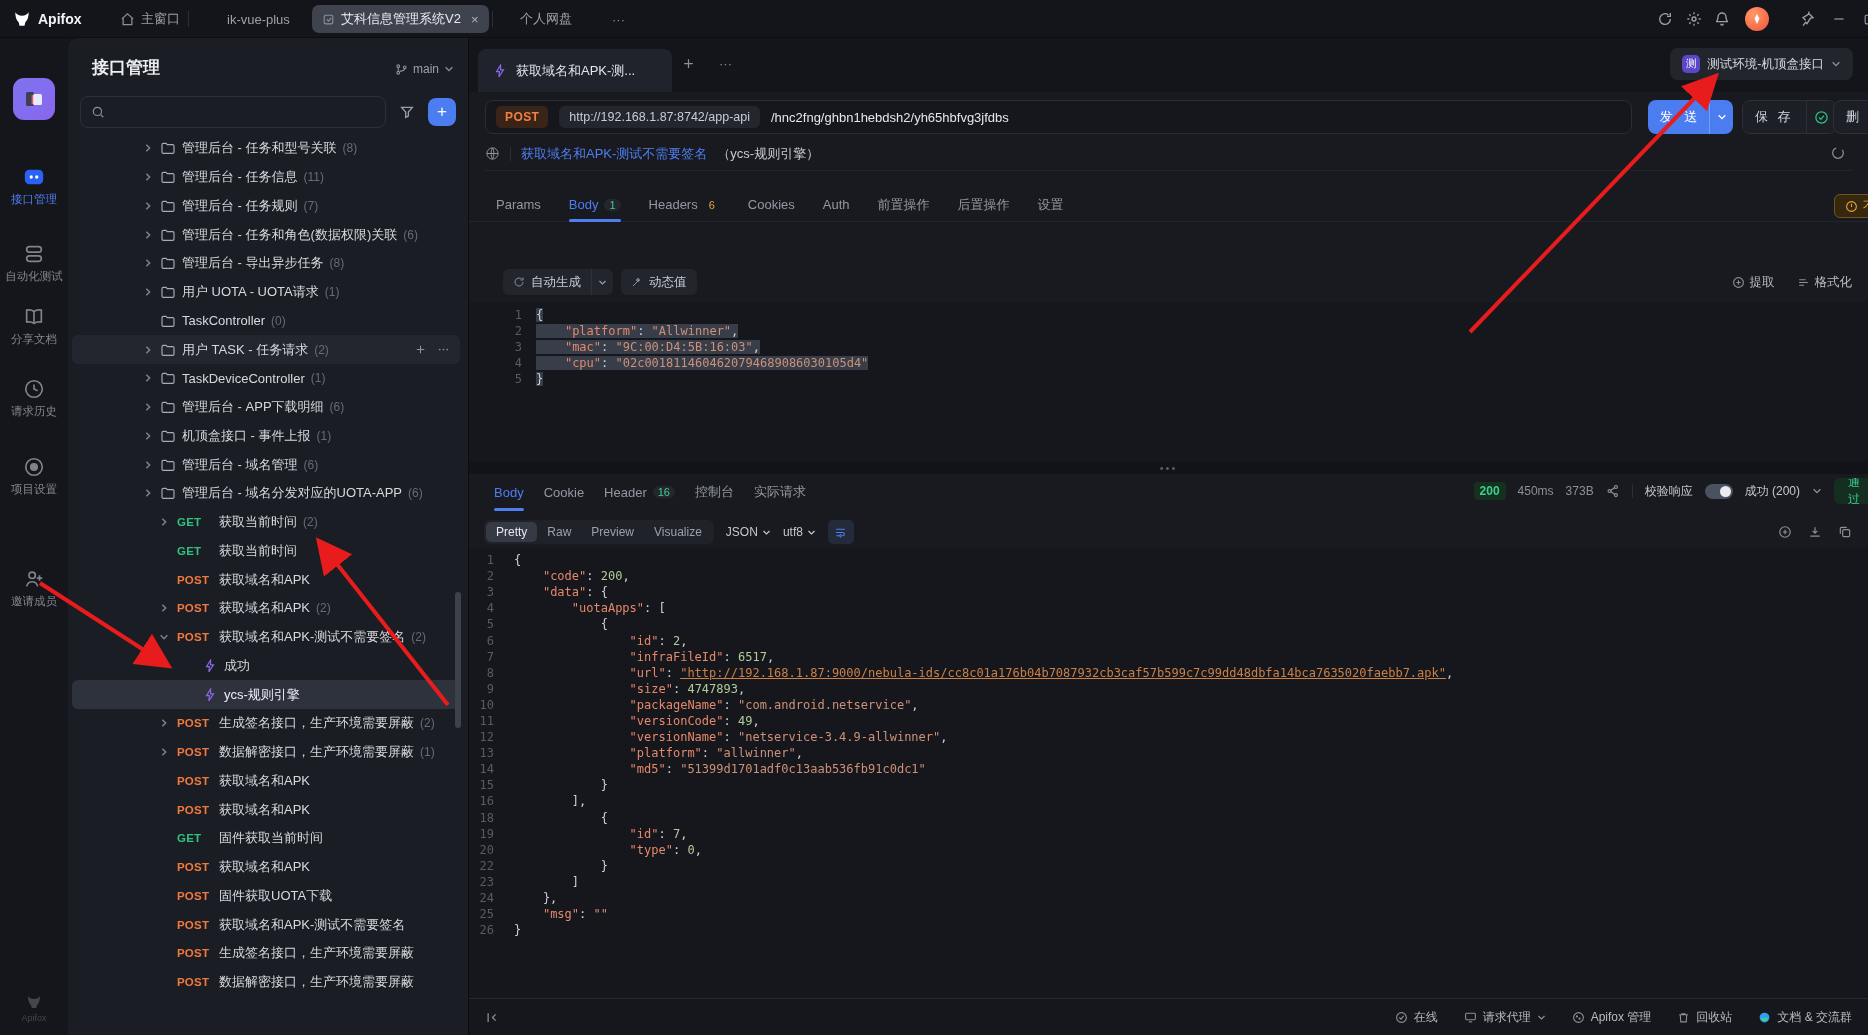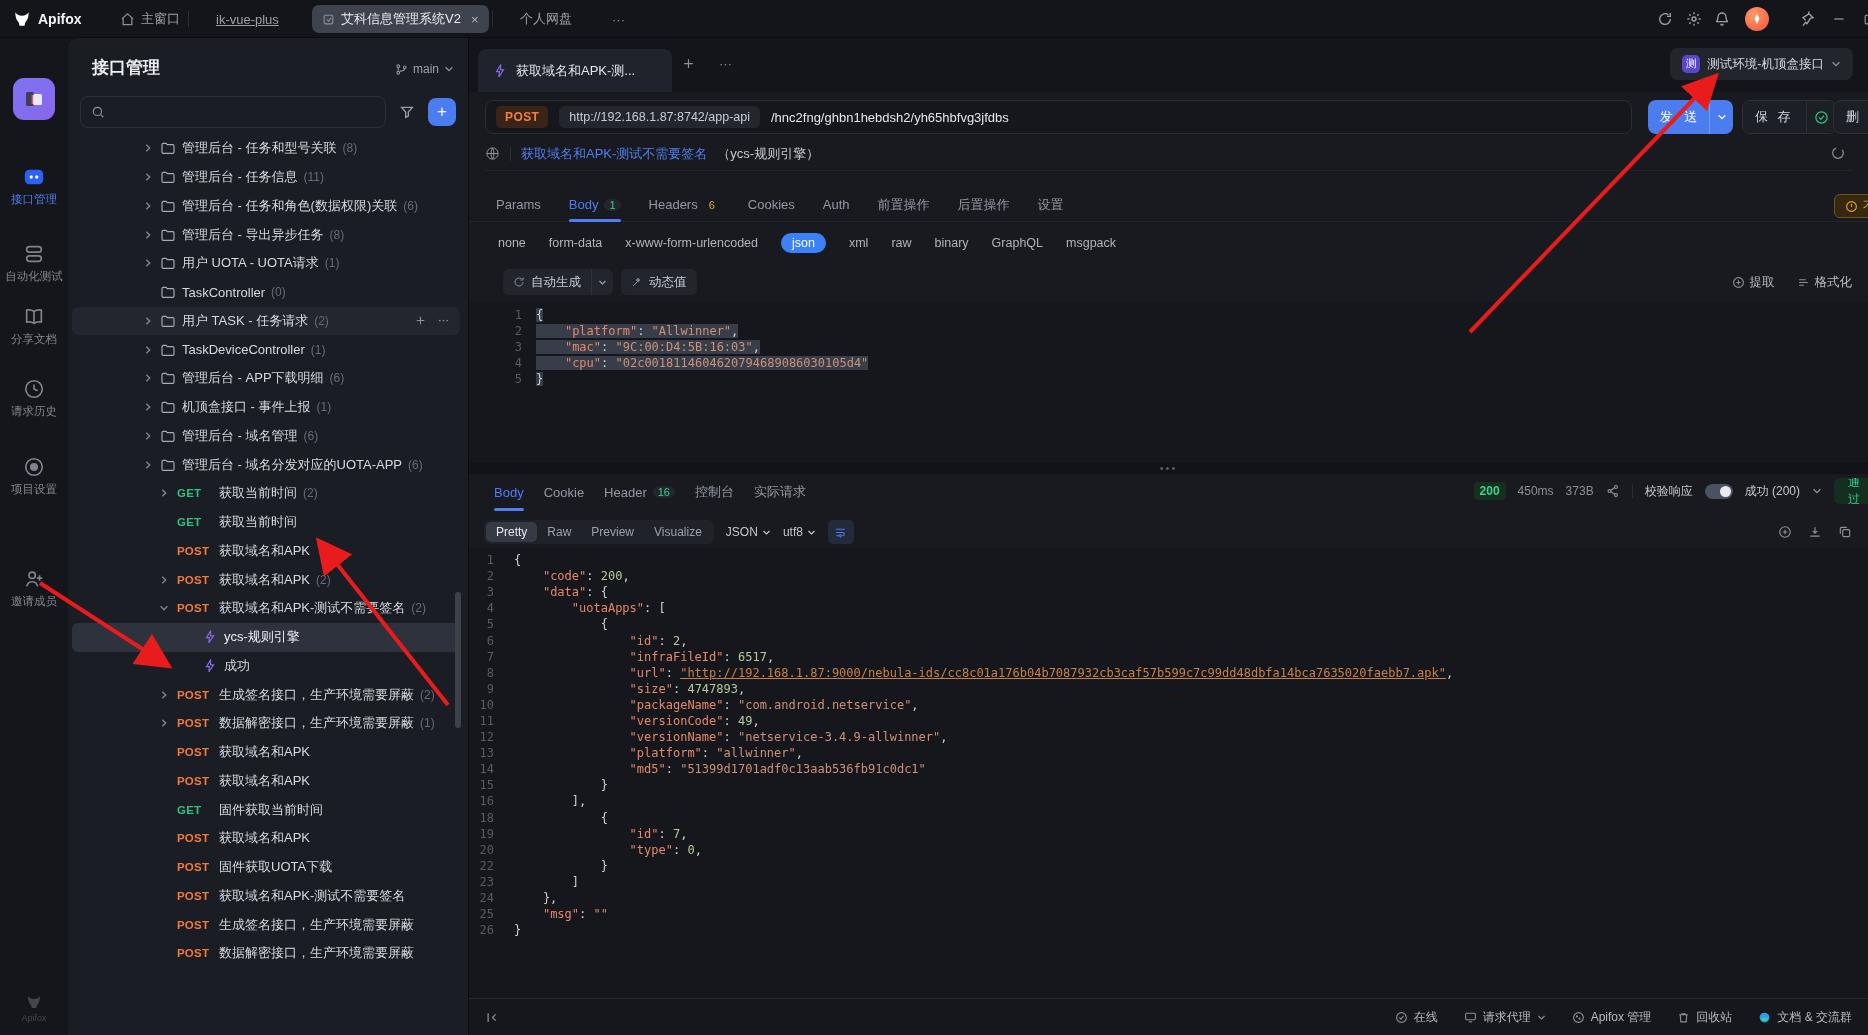--- a/index.html
+++ b/index.html
@@ -159,21 +159,21 @@
   </div>
   <div class="tb-item" style="left:120px;">
     <span class="ico">
         <svg width="15" height="15" viewBox="0 0 24 24" fill="none" stroke="currentColor" stroke-width="2">
           <path d="M3 11l9-8 9 8M5 10v10h14V10"></path>
         </svg>
       </span>
     <span>主窗口</span>
   </div>
   <div class="tb-divider" style="left:188px;"></div>
-  <div class="tb-item" style="left:216px;text-decoration:underline;">
+  <div class="tb-item" style="left:227px;">
     <span>ik-vue-plus</span>
   </div>
   <div class="tb-item tb-tab-active" style="left:312px;">
     <span class="ico">
         <svg width="13" height="13" viewBox="0 0 24 24" fill="none" stroke="currentColor" stroke-width="2">
           <rect x="4" y="4" width="16" height="16" rx="3"></rect>
           <path d="M9 12l3 3 5-6"></path>
         </svg>
       </span>
     <span>艾科信息管理系统V2</span>
@@ -370,20 +370,35 @@
         <span class="chev ">
           <svg width="10" height="10" viewBox="0 0 12 12" fill="none" stroke="currentColor" stroke-width="1.8">
             <path d="M4 2l4 4-4 4"></path>
           </svg>
         </span>
         <span class="fico ico">
           <svg width="16" height="16" viewBox="0 0 24 24" fill="none" stroke="currentColor" stroke-width="1.7">
             <path d="M3 7a2 2 0 0 1 2-2h4l2 2h8a2 2 0 0 1 2 2v9a2 2 0 0 1-2 2H5a2 2 0 0 1-2-2z"></path>
           </svg>
         </span>
+        <span class="tlabel">管理后台 - 任务规则</span>
+        <span class="tcount">(7)</span>
+      </div>
+      <div class="trow">
+        <span class="tind" style="width:68px"></span>
+        <span class="chev ">
+          <svg width="10" height="10" viewBox="0 0 12 12" fill="none" stroke="currentColor" stroke-width="1.8">
+            <path d="M4 2l4 4-4 4"></path>
+          </svg>
+        </span>
+        <span class="fico ico">
+          <svg width="16" height="16" viewBox="0 0 24 24" fill="none" stroke="currentColor" stroke-width="1.7">
+            <path d="M3 7a2 2 0 0 1 2-2h4l2 2h8a2 2 0 0 1 2 2v9a2 2 0 0 1-2 2H5a2 2 0 0 1-2-2z"></path>
+          </svg>
+        </span>
         <span class="tlabel">管理后台 - 任务和角色(数据权限)关联</span>
         <span class="tcount">(6)</span>
       </div>
       <div class="trow">
         <span class="tind" style="width:68px"></span>
         <span class="chev ">
           <svg width="10" height="10" viewBox="0 0 12 12" fill="none" stroke="currentColor" stroke-width="1.8">
             <path d="M4 2l4 4-4 4"></path>
           </svg>
         </span>
@@ -563,39 +578,39 @@
         <span class="tind" style="width:84px"></span>
         <span class="chev down">
           <svg width="10" height="10" viewBox="0 0 12 12" fill="none" stroke="currentColor" stroke-width="1.8">
             <path d="M4 2l4 4-4 4"></path>
           </svg>
         </span>
         <span class="meth post">POST</span>
         <span class="tlabel">获取域名和APK-测试不需要签名</span>
         <span class="tcount">(2)</span>
       </div>
-      <div class="trow selected">
+      <div class="trow">
         <span class="tind" style="width:111px"></span>
         <span class="chev"></span>
         <span class="cico ico">
           <svg width="14" height="14" viewBox="0 0 24 24" fill="none" stroke="currentColor" stroke-width="2">
             <path d="M13 2L6 13h5l-1 9 8-12h-5z"></path>
           </svg>
         </span>
-        <span class="tlabel">ycs-规则引擎</span>
-      </div>
-      <div class="trow">
+        <span class="tlabel">成功</span>
+      </div>
+      <div class="trow selected">
         <span class="tind" style="width:111px"></span>
         <span class="chev"></span>
         <span class="cico ico">
           <svg width="14" height="14" viewBox="0 0 24 24" fill="none" stroke="currentColor" stroke-width="2">
             <path d="M13 2L6 13h5l-1 9 8-12h-5z"></path>
           </svg>
         </span>
-        <span class="tlabel">成功</span>
+        <span class="tlabel">ycs-规则引擎</span>
       </div>
       <div class="trow">
         <span class="tind" style="width:84px"></span>
         <span class="chev ">
           <svg width="10" height="10" viewBox="0 0 12 12" fill="none" stroke="currentColor" stroke-width="1.8">
             <path d="M4 2l4 4-4 4"></path>
           </svg>
         </span>
         <span class="meth post">POST</span>
         <span class="tlabel">生成签名接口，生产环境需要屏蔽</span>
@@ -763,31 +778,20 @@
       </span>
     </div>
   <div class="mismatch">
     <svg width="13" height="13" viewBox="0 0 24 24" fill="none" stroke="#e8a23c" stroke-width="2">
         <circle cx="12" cy="12" r="9"></circle>
         <path d="M12 7v6M12 16.5v.5"></path>
       </svg>
     <span>不一致</span>
   </div>
 
-  <div class="body-types" id="bodyTypes">
-      <span class="btype">none</span>
-      <span class="btype">form-data</span>
-      <span class="btype">x-www-form-urlencoded</span>
-      <span class="btype pill">json</span>
-      <span class="btype">xml</span>
-      <span class="btype">raw</span>
-      <span class="btype">binary</span>
-      <span class="btype">GraphQL</span>
-      <span class="btype">msgpack</span>
-    </div>
 
   <div class="ed-toolbar">
     <div class="tool-grp">
       <span class="t1">
           <span class="ico">
             <svg width="12" height="12" viewBox="0 0 24 24" fill="none" stroke="currentColor" stroke-width="2">
               <path d="M20 12a8 8 0 1 1-3-6.2"></path>
               <path d="M20 3v5h-5"></path>
             </svg>
           </span>

